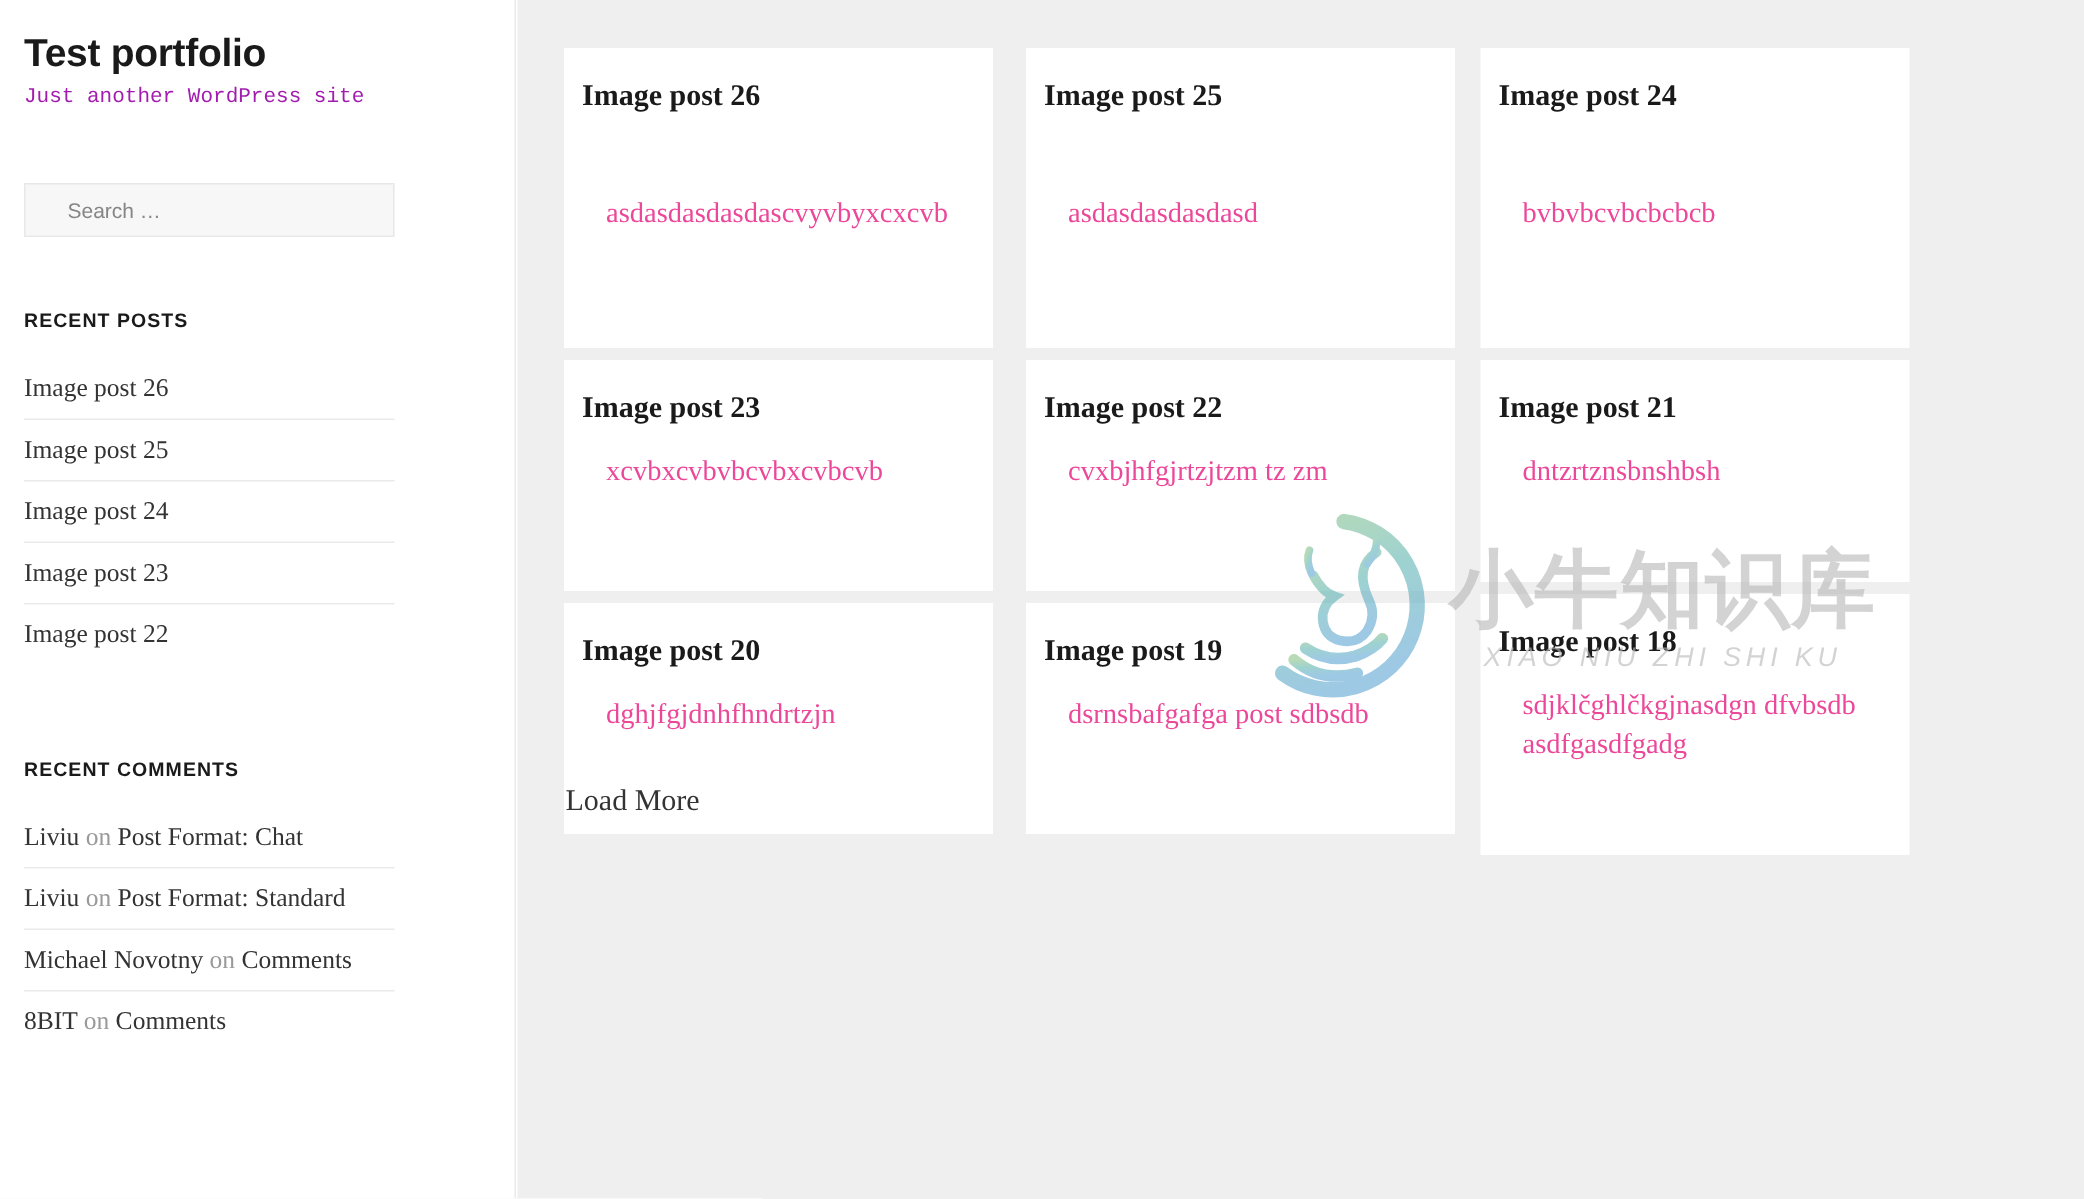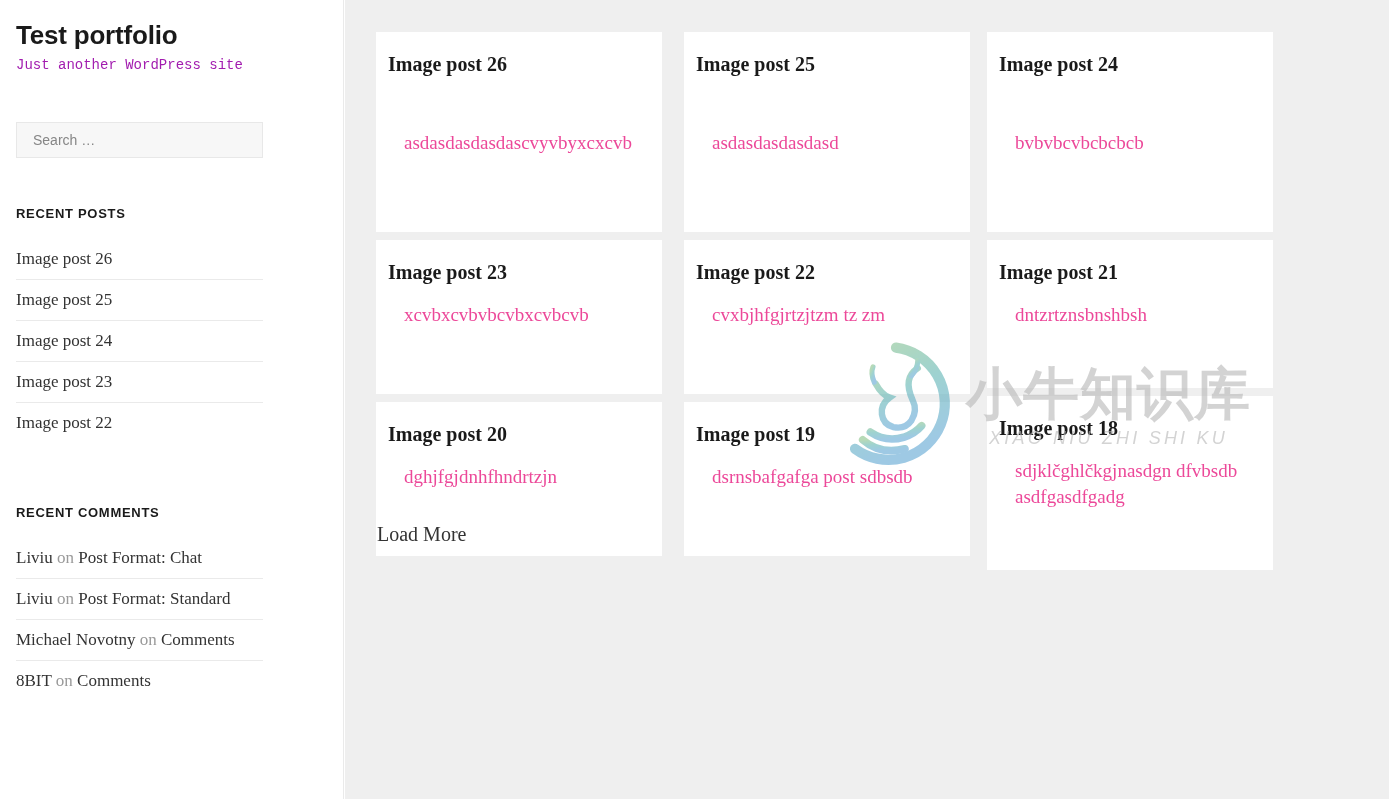--- a/index.html
+++ b/index.html
@@ -43,21 +43,21 @@
     color: #a21caf;
     font-family: Liberation Mono, monospace;
   }
 
   .search-wrap { margin-top: 49px; }
   .search-input {
     width: 247px;
     height: 36px;
     background: #f7f7f7;
     border: 1px solid #e8e8e8;
-    padding: 0 16px;
+    padding: 0 28px;
     font-size: 14px;
     color: #686868;
     font-family: "Liberation Sans", sans-serif;
     outline: none;
   }
   .search-input::placeholder { color: #868686; }
 
   .widget { margin-top: 48px; }
   .widget-title {
     margin: 0 0 18px 0;

